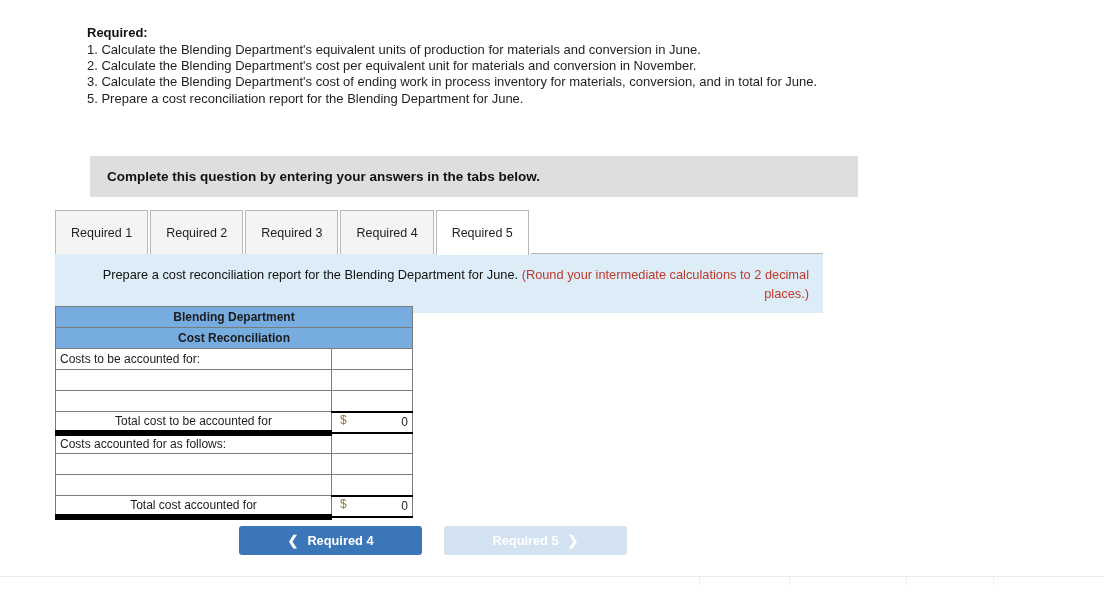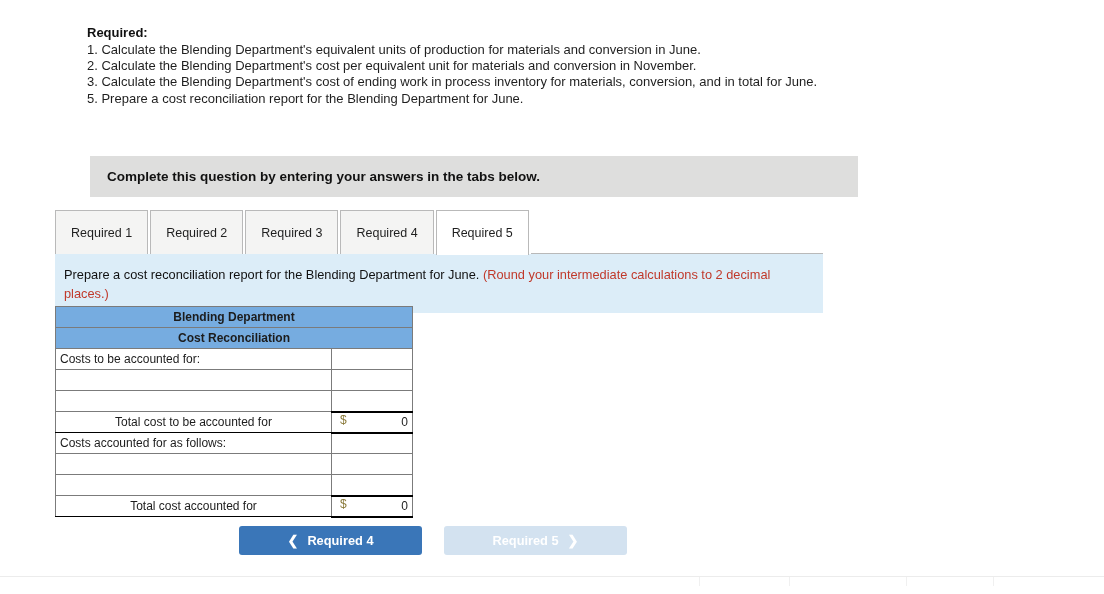--- a/index.html
+++ b/index.html
@@ -100,20 +100,21 @@
 
   
   .info-banner {
     position: absolute;
     left: 55px;
     top: 254px;
     width: 768px;
     box-sizing: border-box;
     background: #dcedf8;
     padding: 11px 14px 11px 9px;
+    text-align: right;
   }
   .info-banner-text {
     font-size: 12.8px;
     line-height: 16.5px;
     color: #111111;
   }
   .info-banner-note {
     color: #c0392b;
   }
 
@@ -165,21 +166,21 @@
   }
   .total-row td {
     border-top: 2px solid #000000;
   }
   .total-row td.cell-money {
     border-bottom: 2px solid #000000;
     border-top: 2px solid #000000;
   }
   .total-row td.row-label-indent {
     border-top: 1px solid #7b7b7b;
-    border-bottom: 1px solid #000000;
+    border-bottom: 6px solid #000000;
   }
 
   
   .nav-buttons {
     position: absolute;
     left: 239px;
     top: 526px;
     display: flex;
     gap: 22px;
   }

